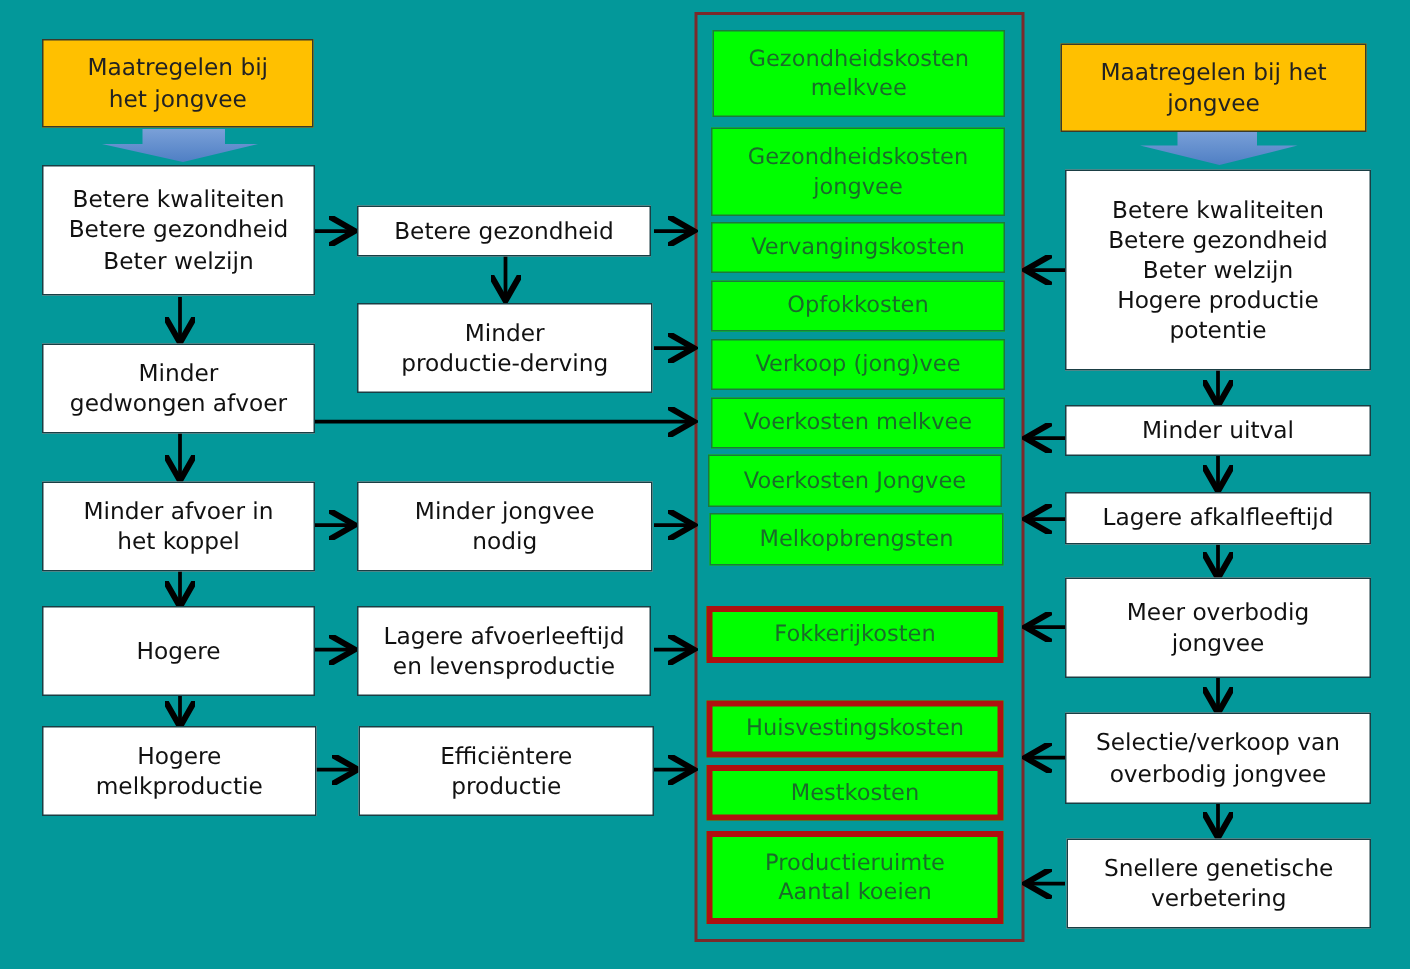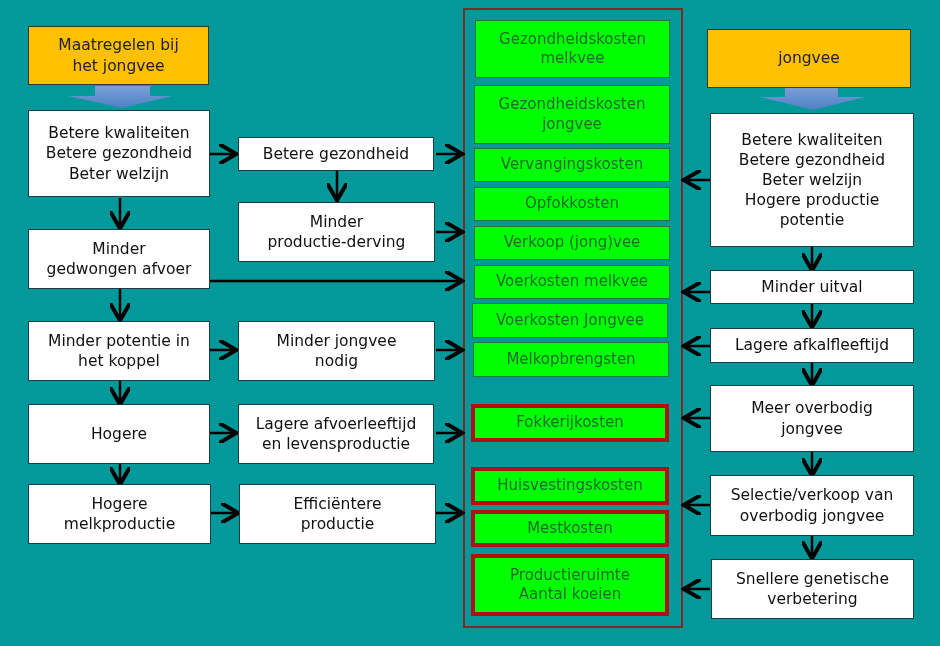--- a/index.html
+++ b/index.html
@@ -77,21 +77,21 @@
 <div class="box white" style="left:28px;top:110px;width:182px;height:87px;">
   <span class="line">Betere kwaliteiten</span>
   <span class="line">Betere gezondheid</span>
   <span class="line">Beter welzijn</span>
 </div>
 <div class="box white" style="left:28px;top:229px;width:182px;height:60px;">
   <span class="line">Minder</span>
   <span class="line">gedwongen afvoer</span>
 </div>
 <div class="box white" style="left:28px;top:321px;width:182px;height:60px;">
-  <span class="line">Minder potentie in</span>
+  <span class="line">Minder afvoer in</span>
   <span class="line">het koppel</span>
 </div>
 <div class="box white" style="left:28px;top:404px;width:182px;height:60px;">
   <span class="line">Hogere</span>
 </div>
 <div class="box white" style="left:28px;top:484px;width:183px;height:60px;">
   <span class="line">Hogere</span>
   <span class="line">melkproductie</span>
 </div>
 
@@ -152,20 +152,21 @@
 </div>
 <div class="box green red" style="left:471px;top:510px;width:198px;height:37px;">
   <span class="line">Mestkosten</span>
 </div>
 <div class="box green red" style="left:471px;top:554px;width:198px;height:62px;">
   <span class="line">Productieruimte</span>
   <span class="line">Aantal koeien</span>
 </div>
 
 <div class="box orange" style="left:707px;top:29px;width:204px;height:59px;">
+  <span class="line">Maatregelen bij het</span>
   <span class="line">jongvee</span>
 </div>
 <div class="box white" style="left:710px;top:113px;width:204px;height:134px;">
   <span class="line">Betere kwaliteiten</span>
   <span class="line">Betere gezondheid</span>
   <span class="line">Beter welzijn</span>
   <span class="line">Hogere productie</span>
   <span class="line">potentie</span>
 </div>
 <div class="box white" style="left:710px;top:270px;width:204px;height:34px;">

